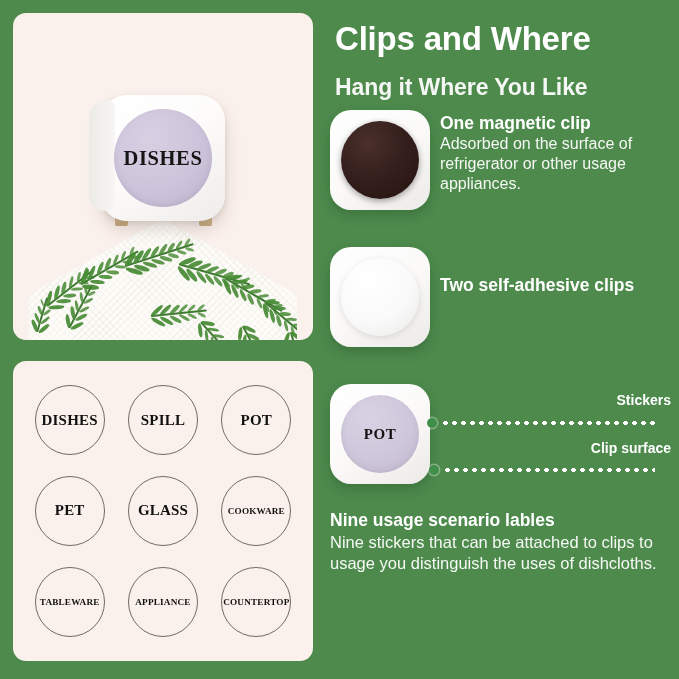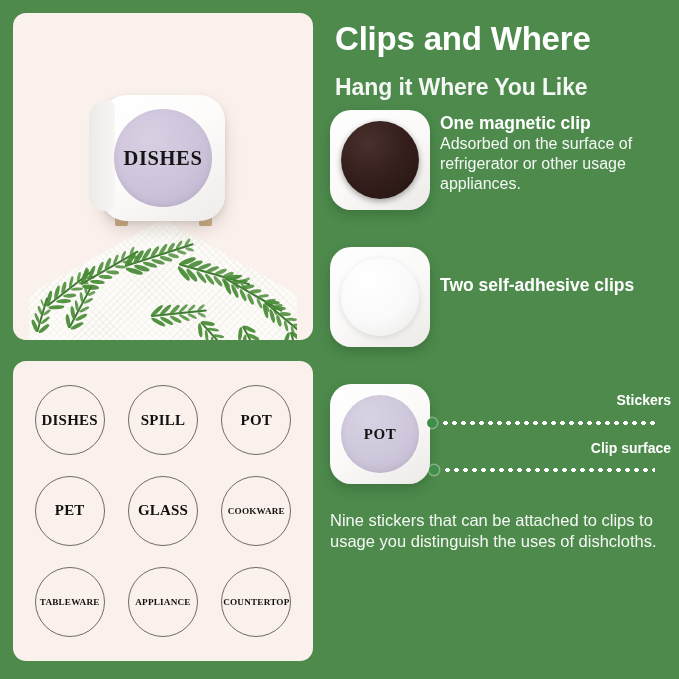--- a/index.html
+++ b/index.html
@@ -427,15 +427,16 @@
 
   <div class="dot-marker" id="dot-stickers"></div>
   <div class="dotline" id="dotline-stickers"></div>
   <div class="callout-label" id="callout-stickers-label">Stickers</div>
 
   <div class="dot-marker" id="dot-clip"></div>
   <div class="dotline" id="dotline-clip"></div>
   <div class="callout-label" id="callout-clip-label">Clip surface</div>
 
   <div id="feature-labels">
+    <div class="f-head">Nine usage scenario lables</div>
     <div class="f-body">Nine stickers that can be attached to clips to usage you distinguish the uses of dishcloths.</div>
   </div>
 </div>
 
 </body></html>

